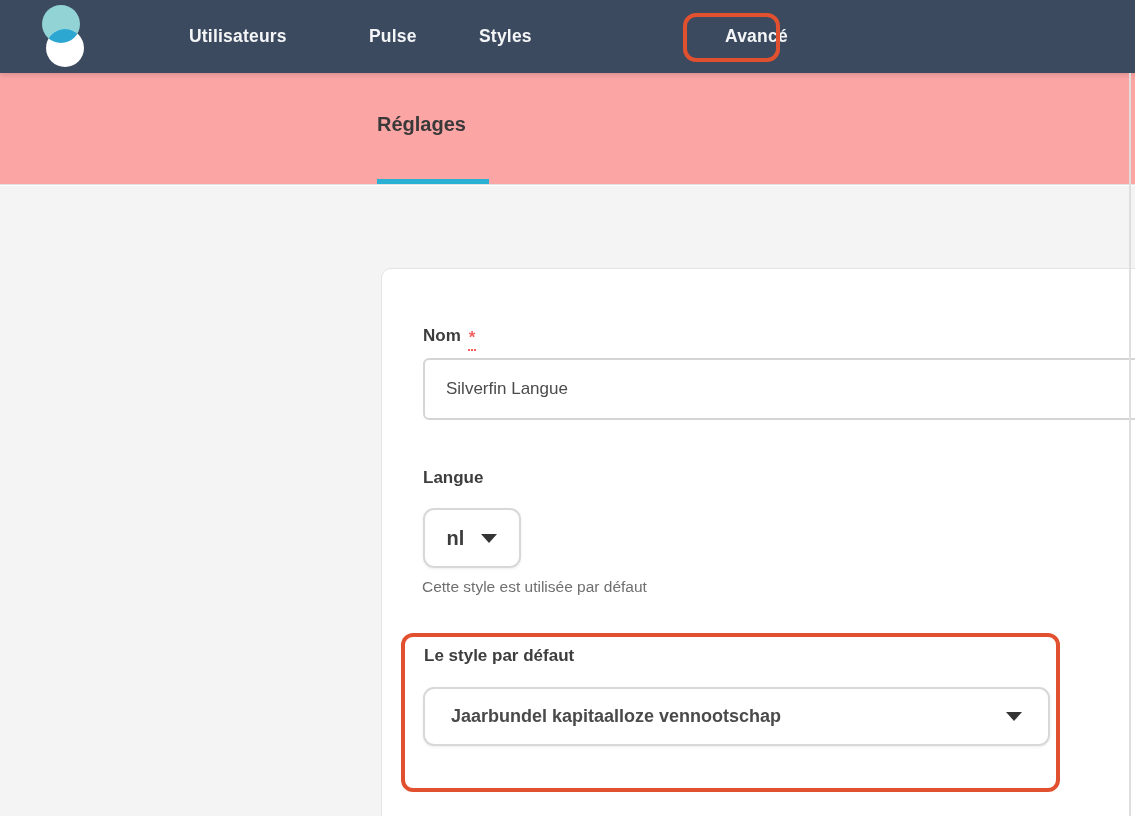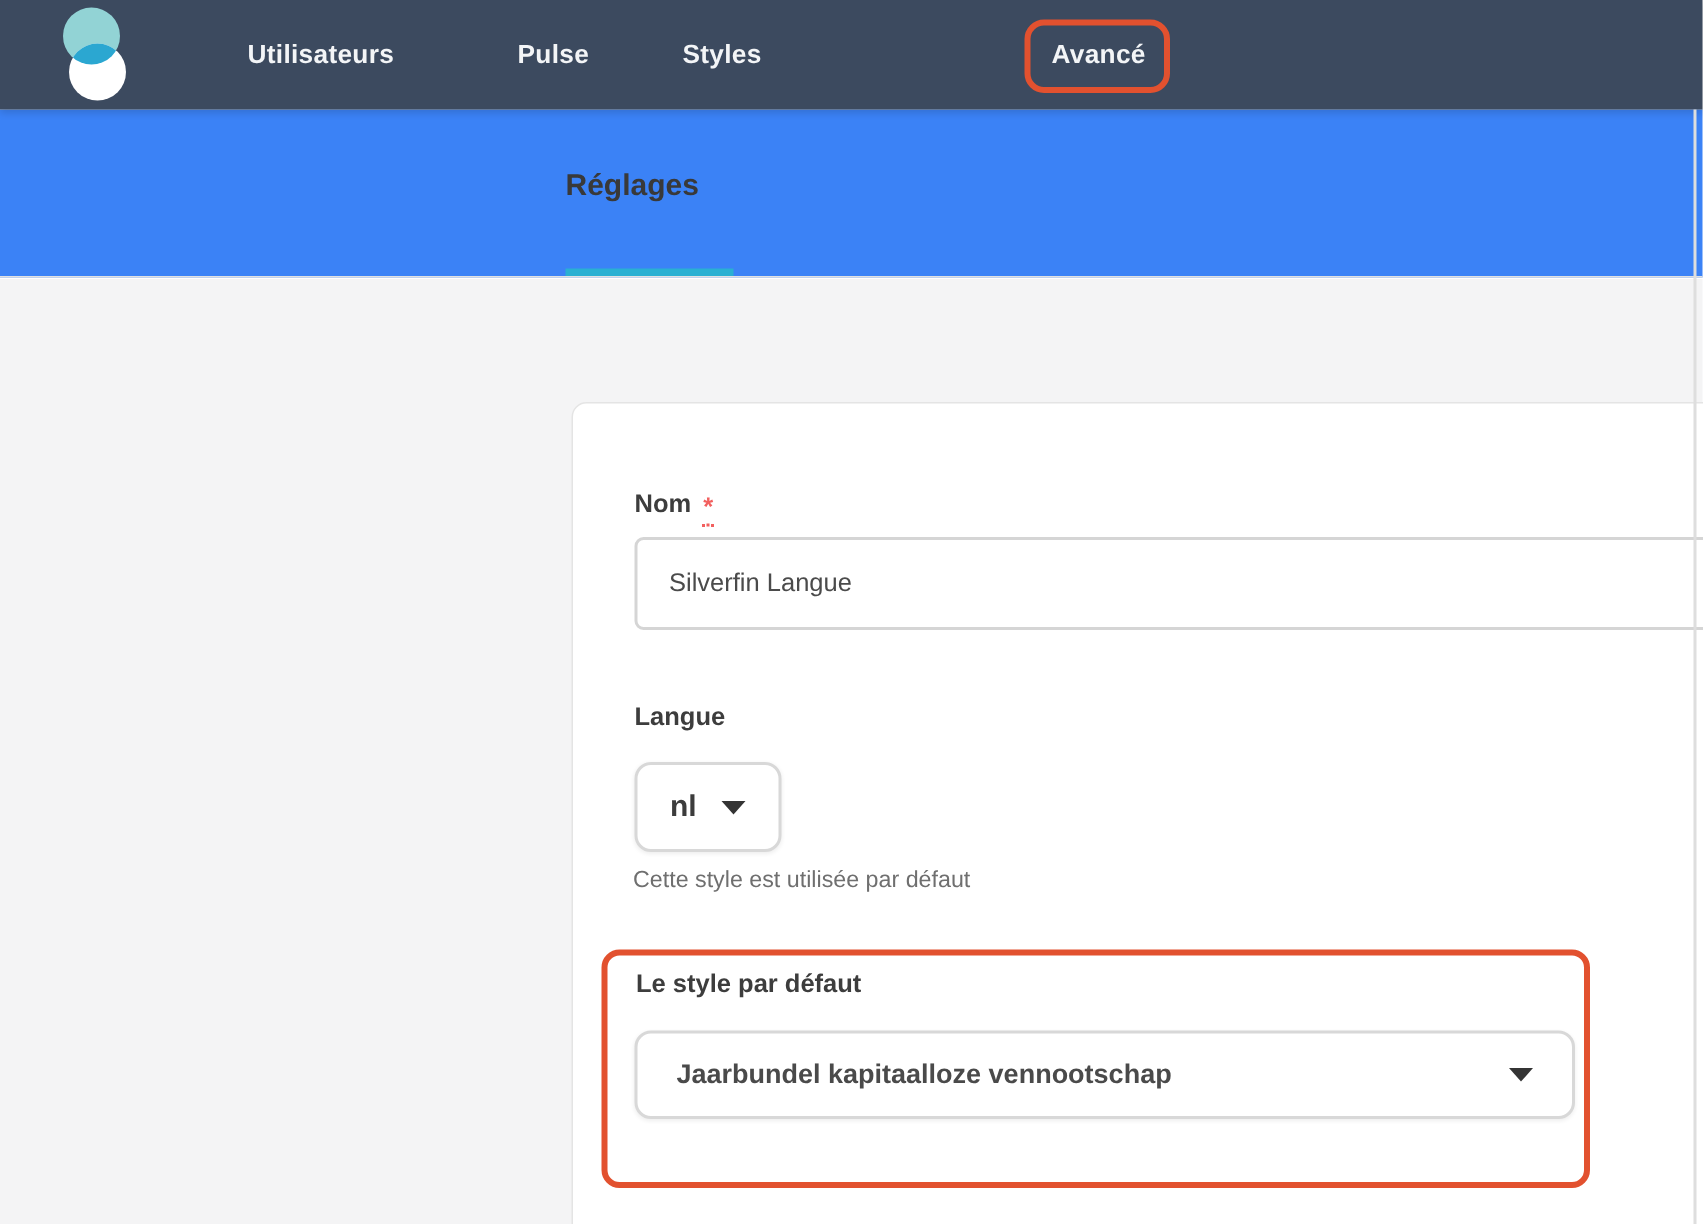--- a/index.html
+++ b/index.html
@@ -15,21 +15,21 @@
   .navbar {
     left: 0; top: 0; width: 1135px; height: 73px;
     background: #3c4a5f;
     box-shadow: 0 2px 5px rgba(0,0,0,0.14);
     z-index: 10;
   }
   .logo { left: 38px; top: 4px; }
   .nav-item {
     top: 0; height: 73px; line-height: 73px;
     color: #f3f5f7; font-size: 17.5px; font-weight: 600;
-    letter-spacing: 0.2px; cursor: pointer; white-space: nowrap;
+    letter-spacing: 0.2px; cursor: pointer; white-space: nowrap; margin-left: 24px;
   }
   .nav-utilisateurs { left: 165px; }
   .nav-pulse        { left: 345px; }
   .nav-styles       { left: 455px; }
   .nav-modeles      { left: 584px; }
   .nav-avance       { left: 701px; }
 
   
   .annotation {
     border: 4px solid #e2512f;
@@ -37,21 +37,21 @@
     background: transparent;
     pointer-events: none;
     z-index: 20;
   }
   .annotation-avance { left: 683px; top: 13px; width: 97px; height: 49px; }
   .annotation-style  { left: 401px; top: 633px; width: 659px; height: 159px; border-radius: 12px; }
 
   
   .header-band {
     left: 0; top: 73px; width: 1135px; height: 112px;
-    background: #3b82f6;
+    background: #fca5a5;
     border-bottom: 1px solid #e1e1e1;
     z-index: 2;
   }
   .tab-label {
     left: 377px; top: 40px;
     font-size: 20px; font-weight: 700; color: #393939;
     cursor: pointer;
   }
   .tab-underline {
     left: 377px; bottom: 0; width: 112px; height: 5px;

